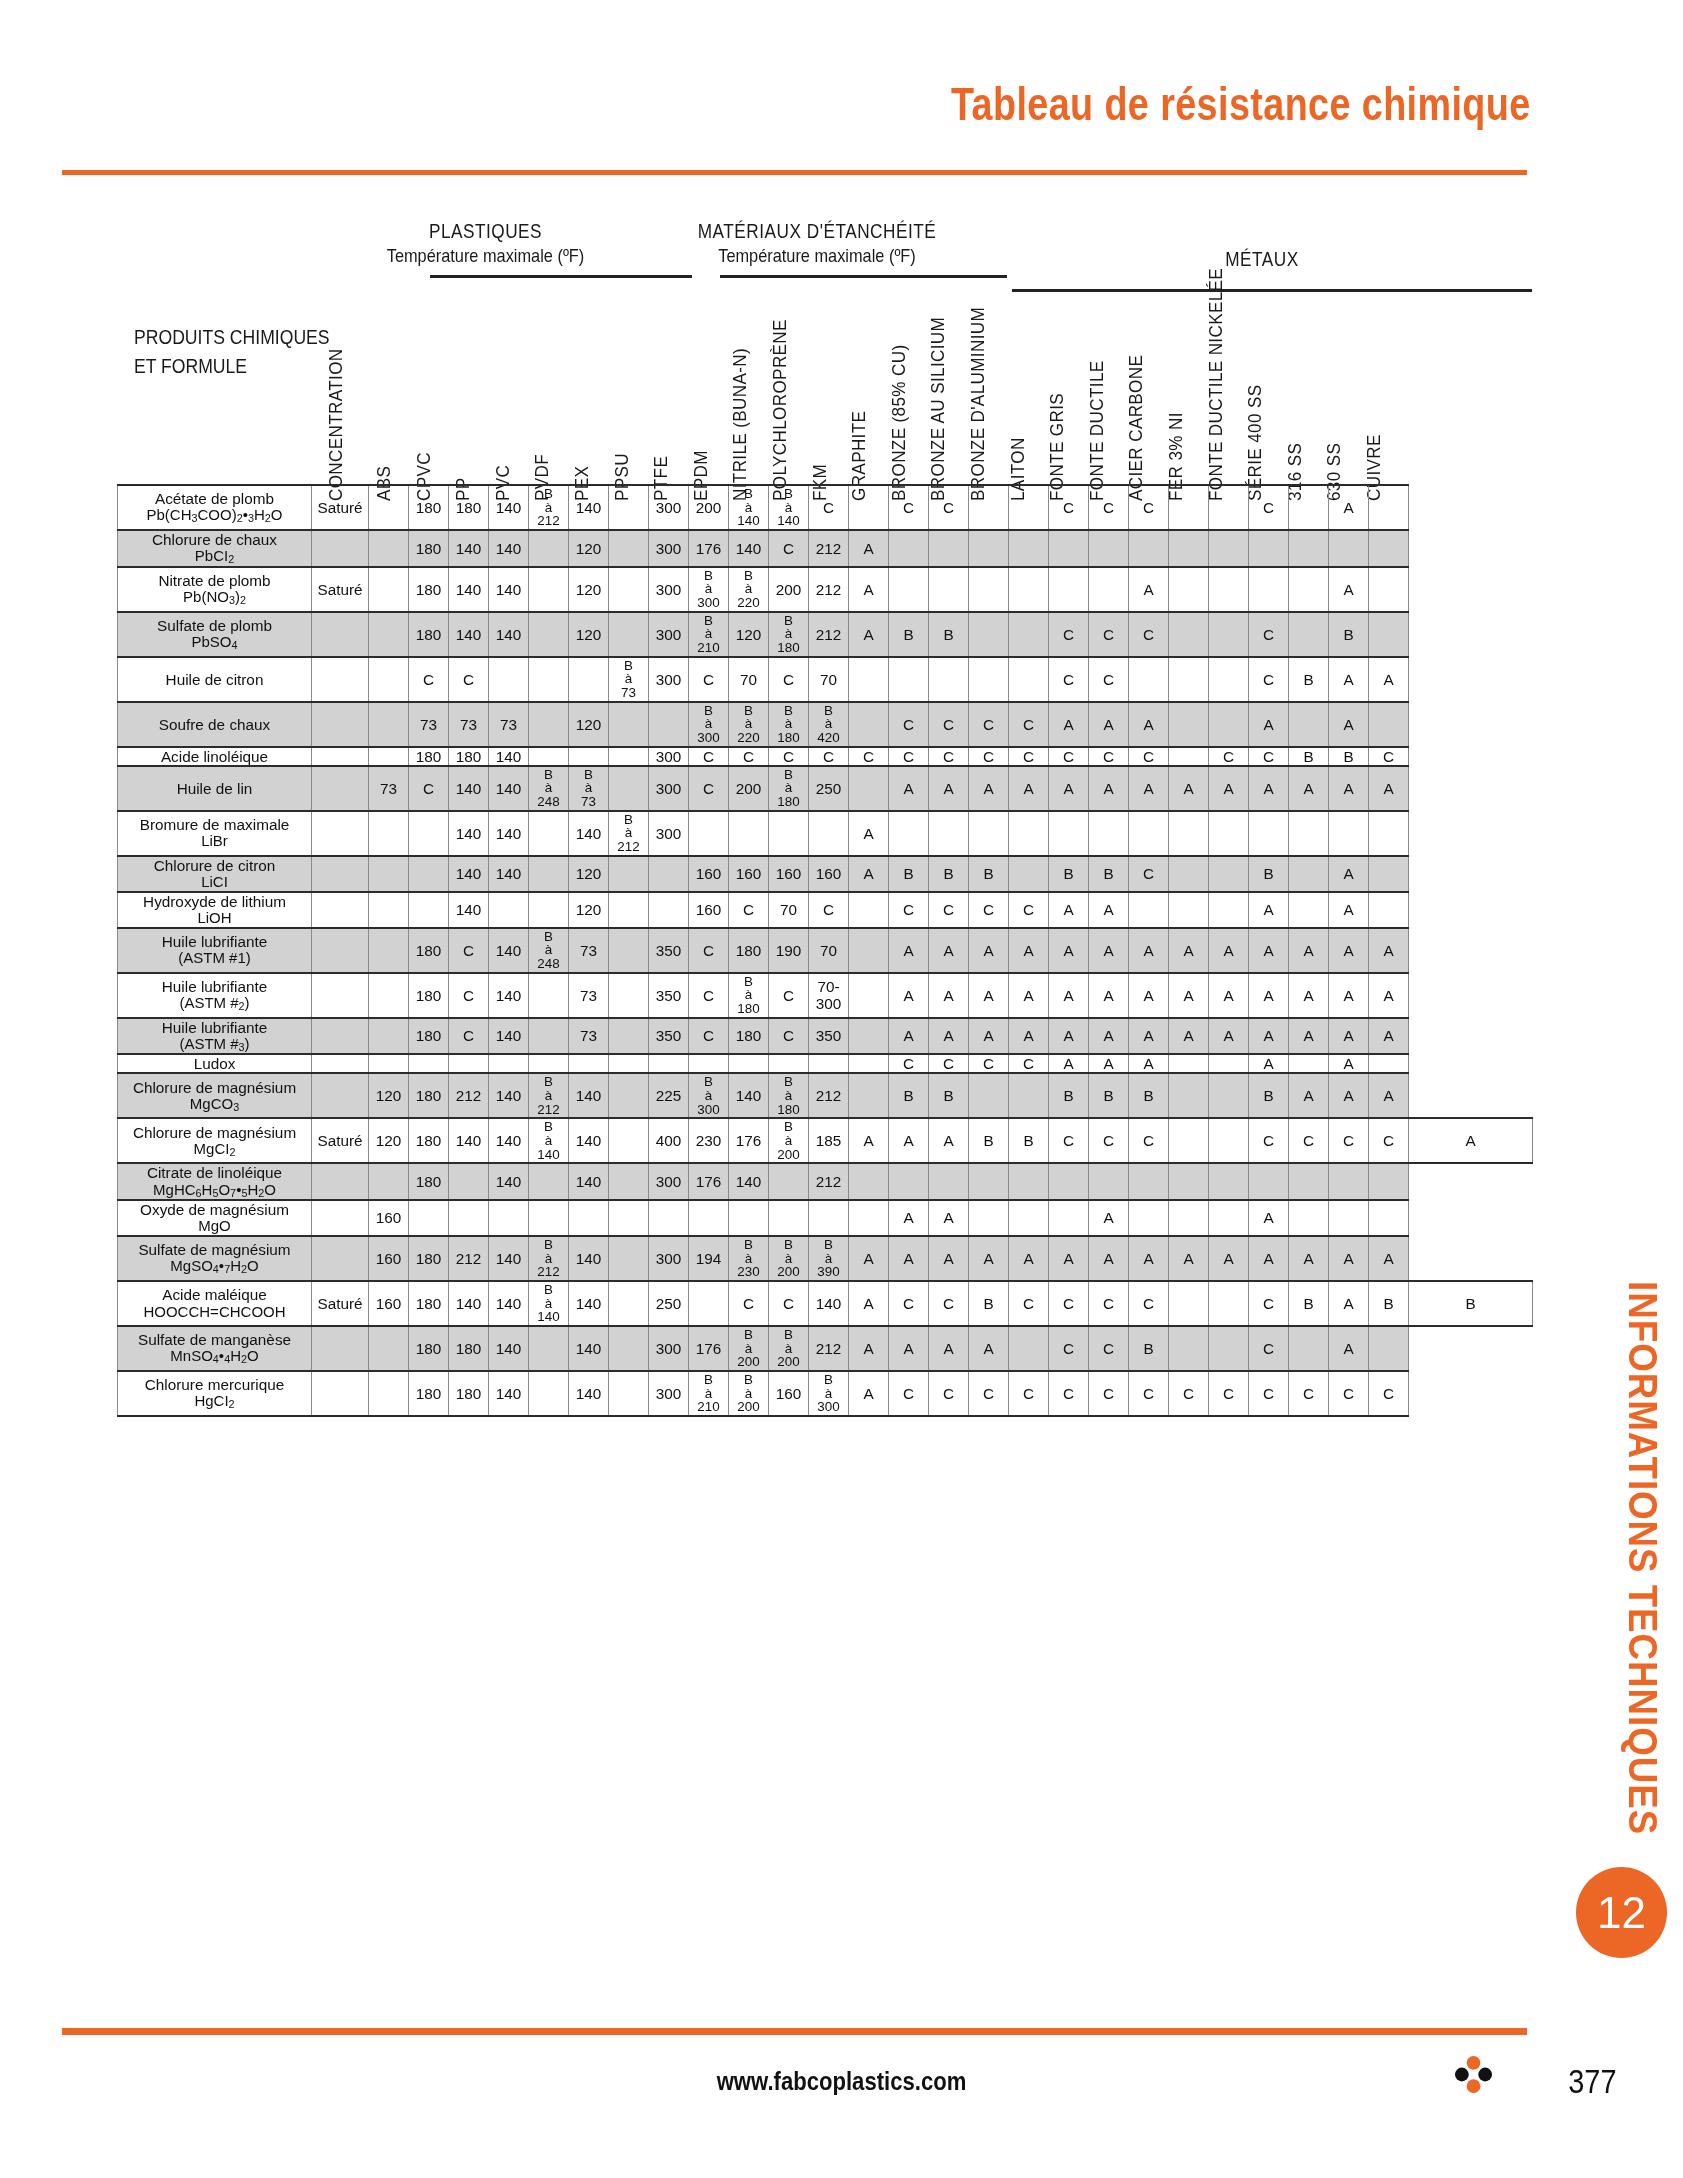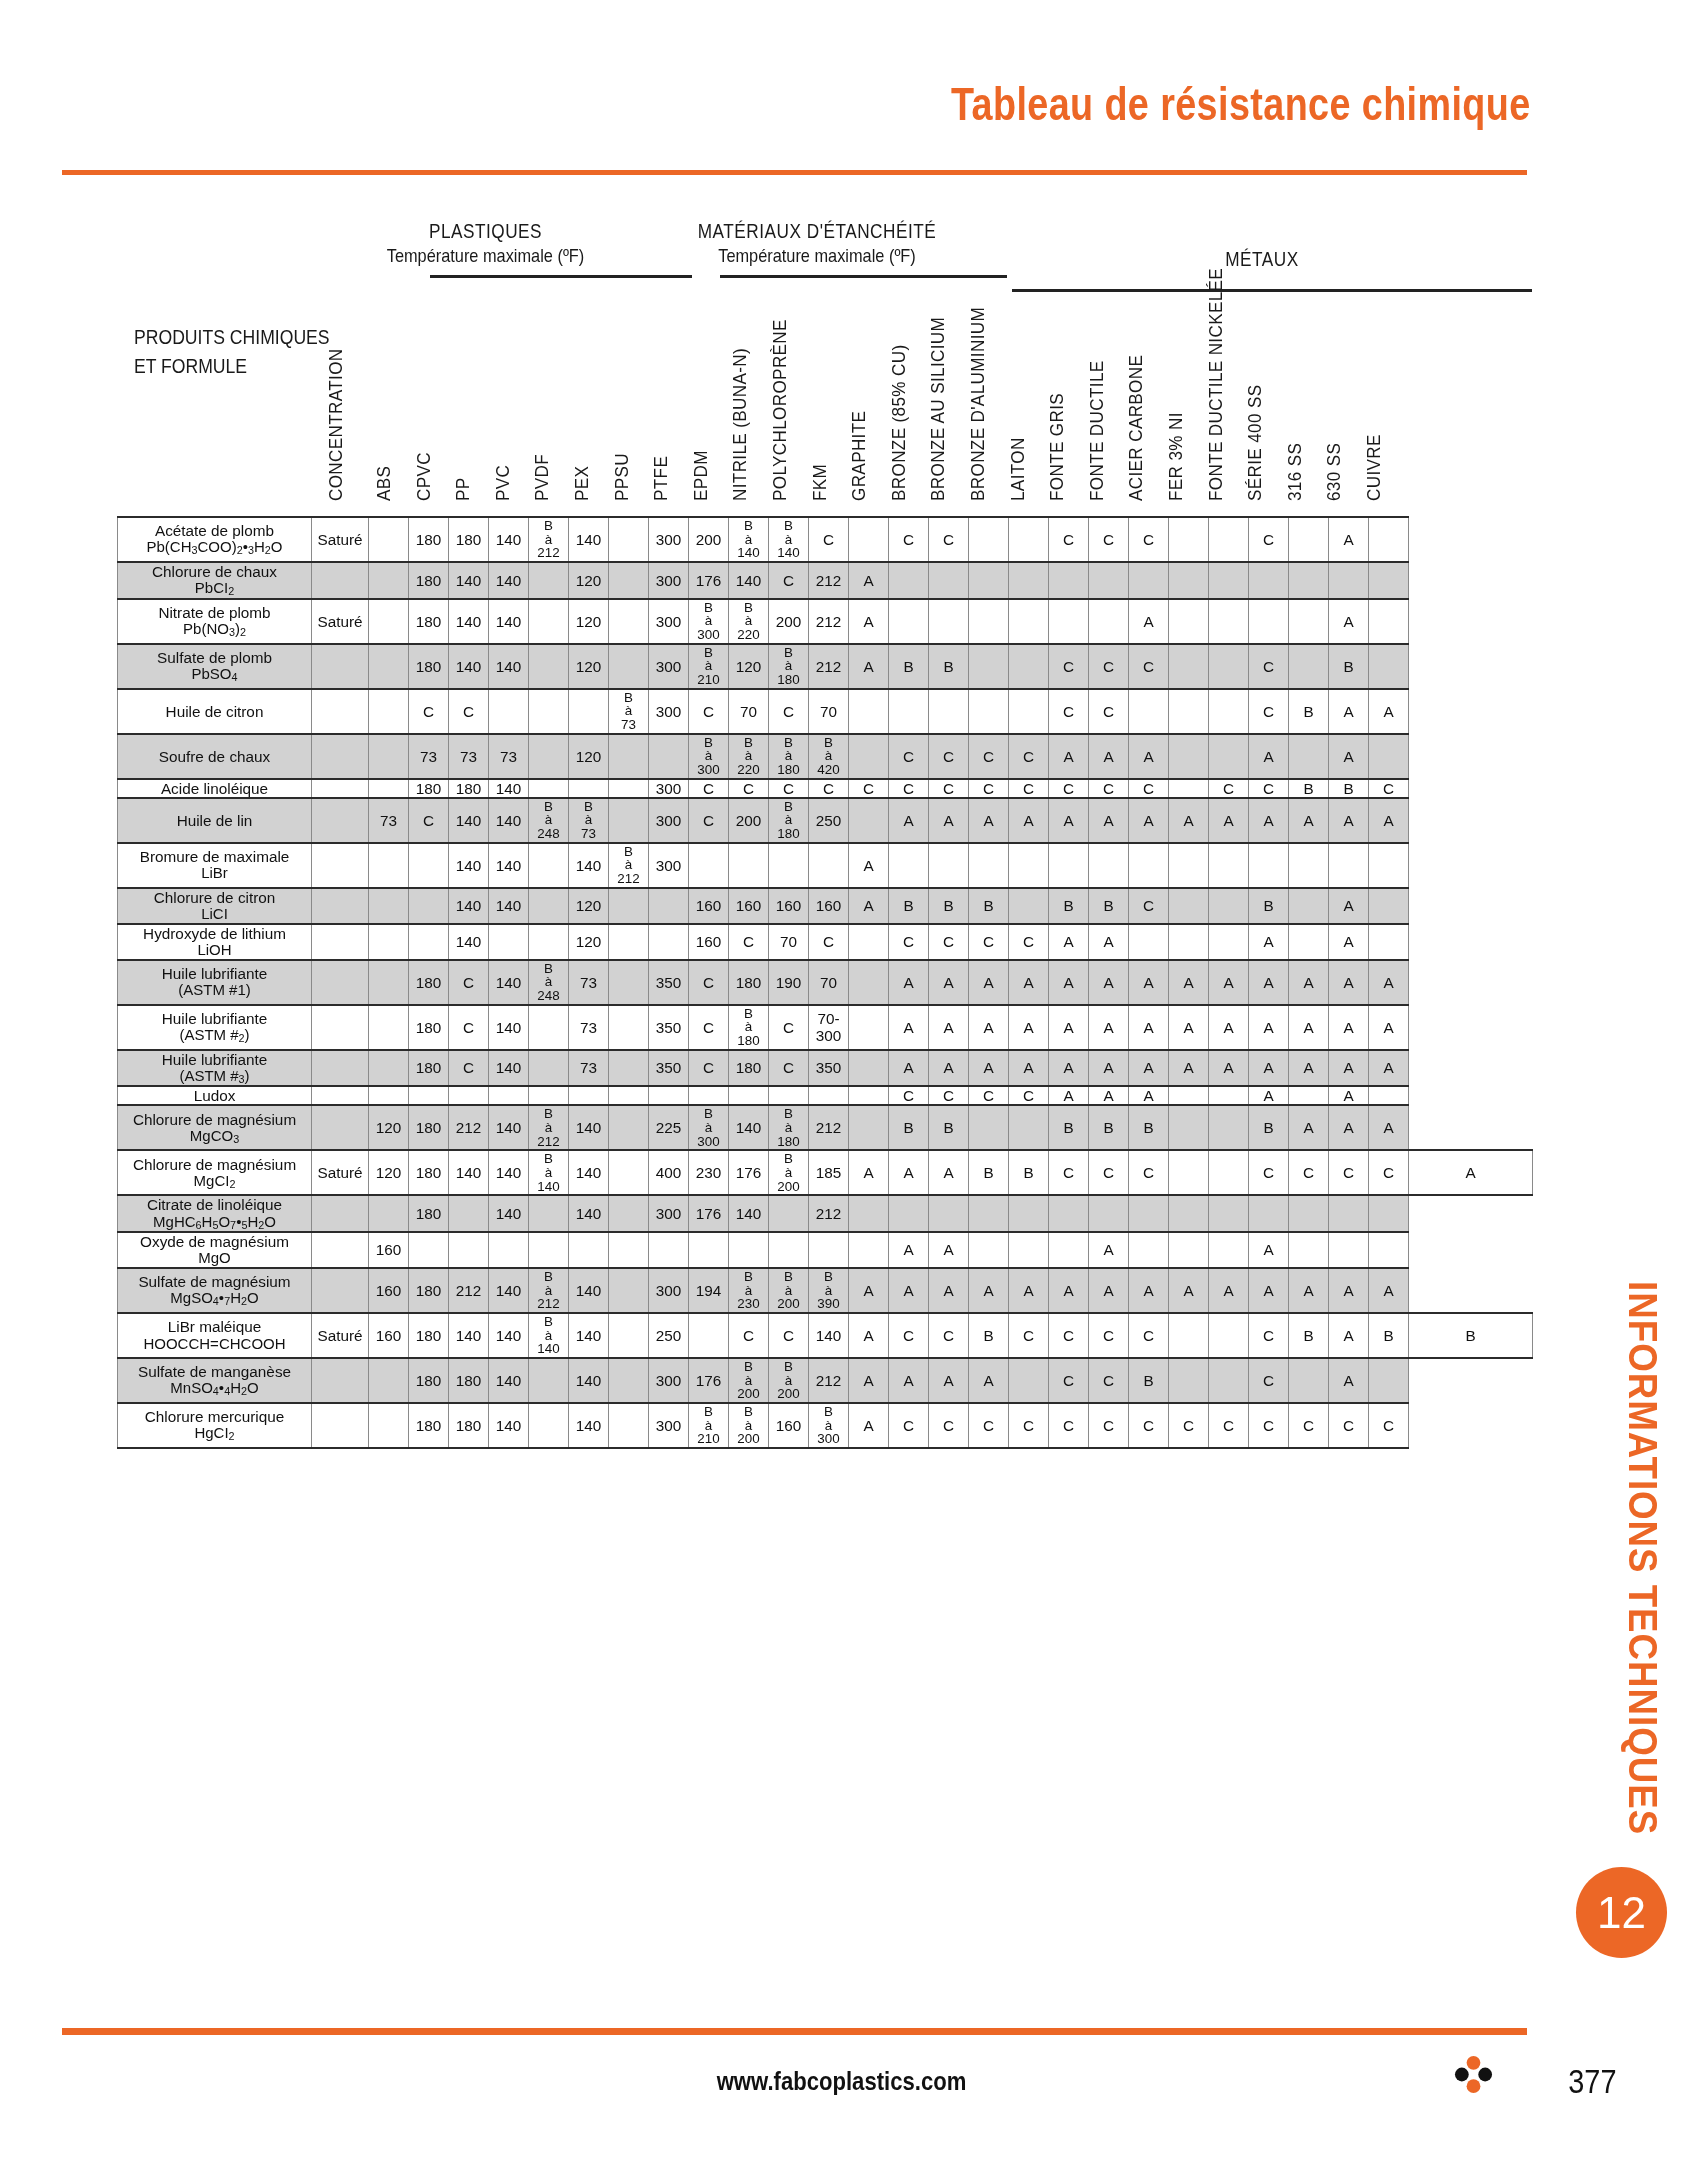--- a/index.html
+++ b/index.html
@@ -44,21 +44,20 @@
   .grp-underline{ position:absolute; height:3px; background:#222; }
 
   
   table.rt{
     position:absolute;
     top:484px; left:117px;
     border-collapse:collapse;
     table-layout:fixed;
     width:1416px;
     font-size:15px;
-    margin-top:32px;
   }
   table.rt td{
     border:1px solid #8a8a8a;
     text-align:center;
     vertical-align:middle;
     padding:0;
     line-height:1.12;
     font-size:15.3px;
     color:#111;
   }
@@ -1014,21 +1013,21 @@
         <td class="v">A</td>
         <td class="v">A</td>
         <td class="v">A</td>
         <td class="v">A</td>
         <td class="v">A</td>
         <td class="v">A</td>
         <td class="v">A</td>
       </tr>
       <tr>
         <td class="chem">
-          <span class="nm">LiBr maléique</span>
+          <span class="nm">Acide maléique</span>
           <span class="fm">HOOCCH=CHCOOH</span>
         </td>
         <td class="conc">Saturé</td>
         <td class="v">160</td>
         <td class="v">180</td>
         <td class="v">140</td>
         <td class="v">140</td>
         <td class="v">
           <span class="ba">
             <b>B</b>

